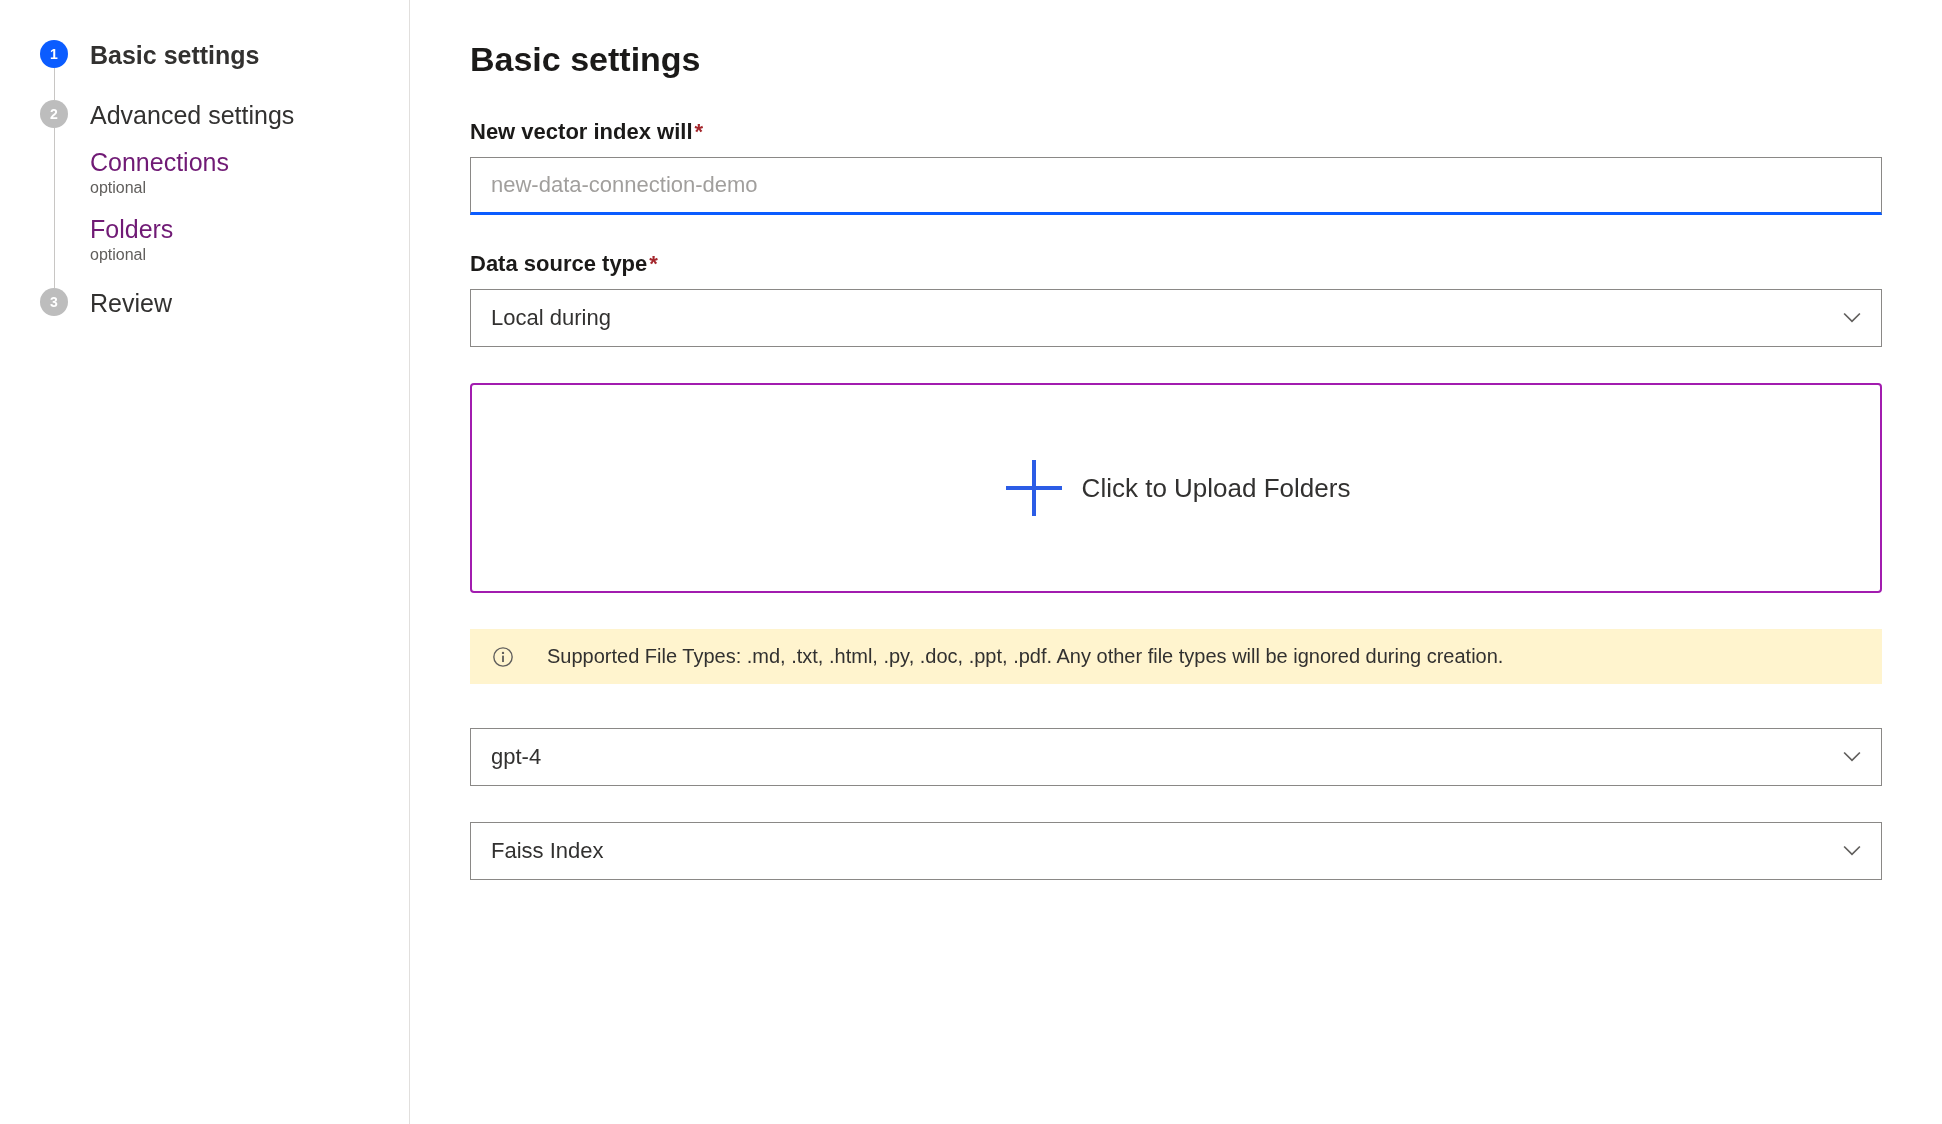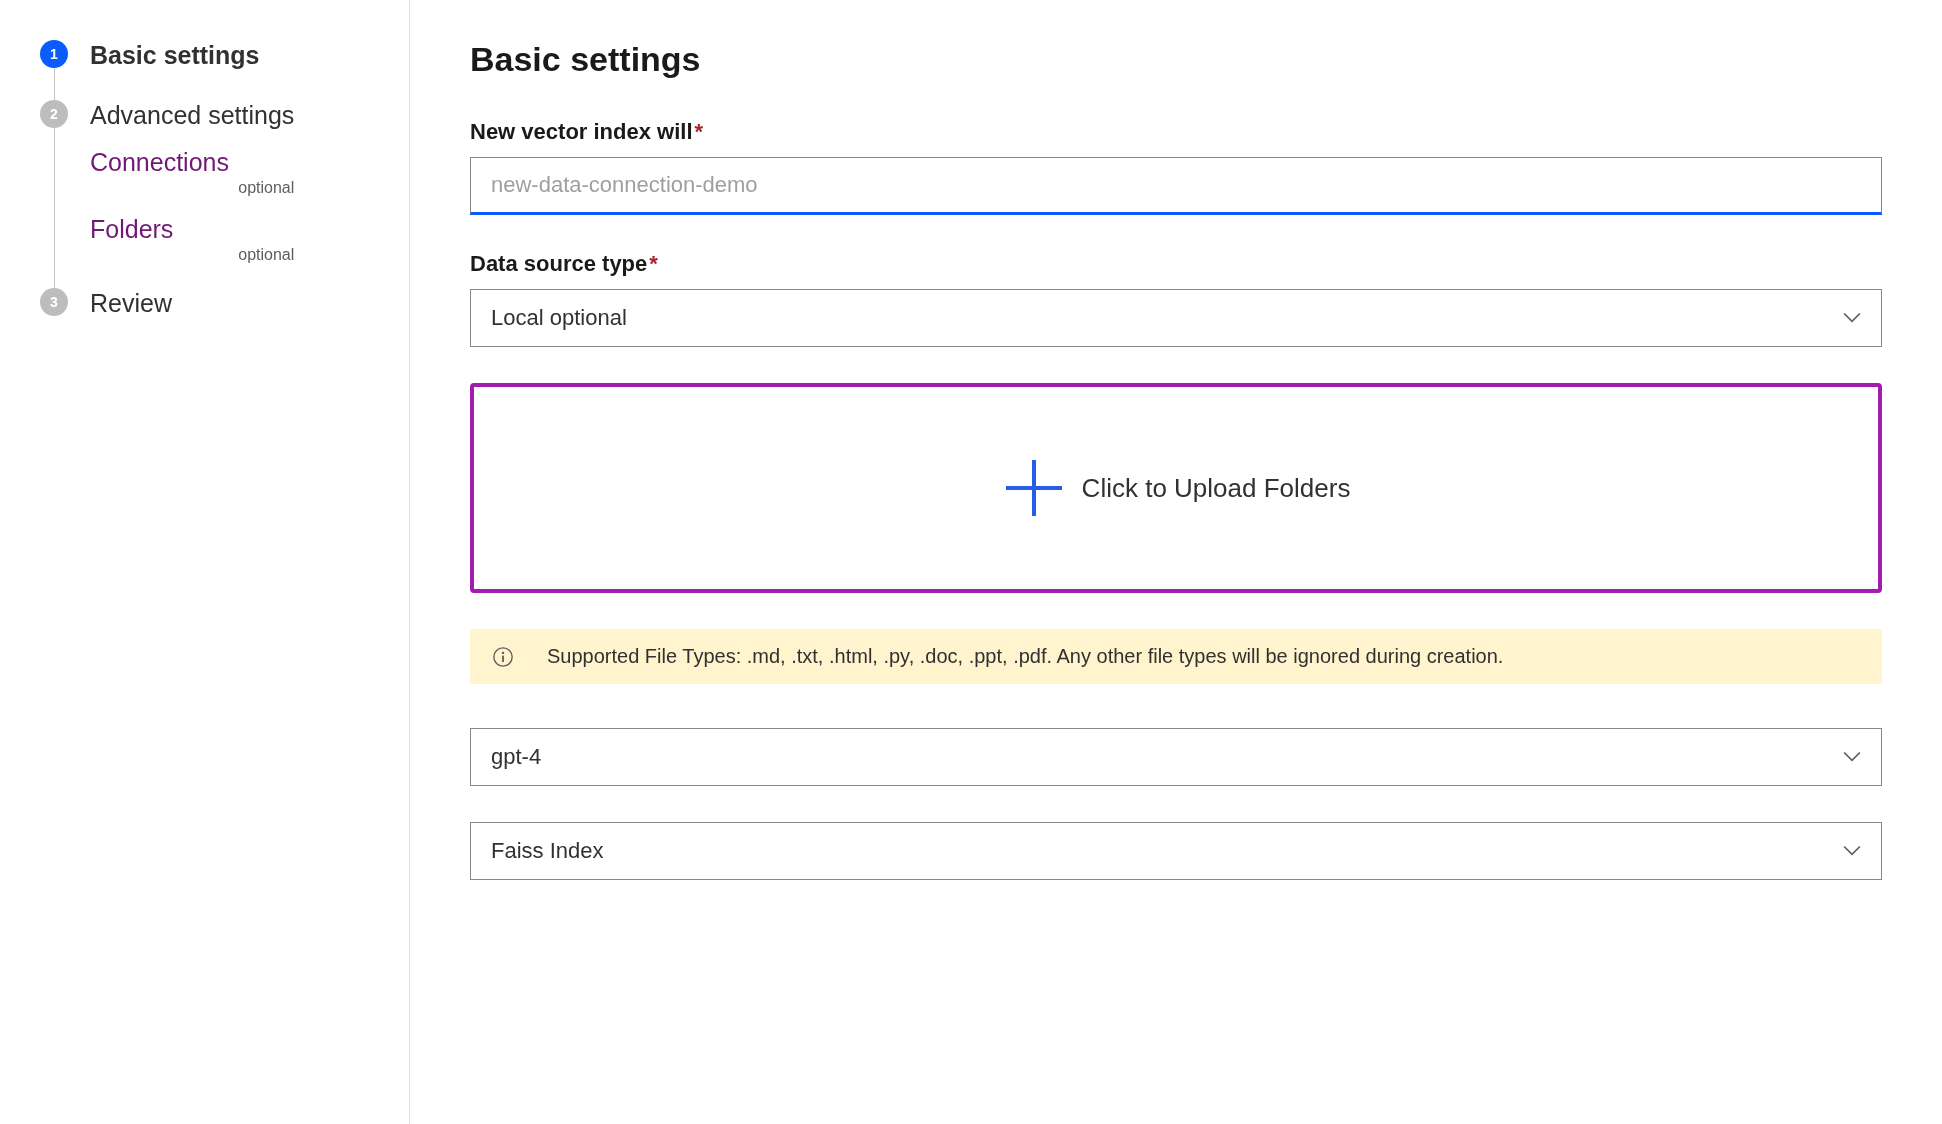--- a/index.html
+++ b/index.html
@@ -42,21 +42,20 @@
   .step-title.active { font-weight: 700; }
   .sub-item {
     font-size: 25px;
     color: #701a75;
     margin-top: 18px;
   }
   .sub-tag {
     font-size: 16px;
     color: #605e5c;
     margin-top: 2px;
-    text-align: right;
   }
   .steps-col {
     display: flex;
     flex-direction: column;
   }
   .step-row {
     display: flex;
     align-items: stretch;
   }
   .marker-col {
@@ -116,21 +115,21 @@
     justify-content: space-between;
     cursor: pointer;
   }
   .chev {
     width: 18px;
     height: 18px;
   }
   .upload-zone {
     width: 100%;
     height: 210px;
-    border: 4px solid #a21caf;
+    border: 2px solid #a21caf;
     border-radius: 4px;
     display: flex;
     align-items: center;
     justify-content: center;
     gap: 16px;
     cursor: pointer;
     margin-bottom: 36px;
   }
   .plus-icon {
     width: 64px;
@@ -211,21 +210,21 @@
       <span>New vector index will</span><span class="req">*</span>
     </div>
     <input type="text" class="text-input" placeholder="new-data-connection-demo" style="">
   </div>
 
   <div class="field">
     <div class="field-label">
       <span>Data source type</span><span class="req">*</span>
     </div>
     <div class="select">
-      <span>Local optional</span>
+      <span>Local during</span>
       <svg class="chev" viewBox="0 0 16 16">
           <path d="M1 4 l7 7 l7 -7" fill="none" stroke="#605e5c" stroke-width="1.5"></path>
         </svg>
     </div>
   </div>
 
   <div class="upload-zone">
     <svg class="plus-icon" viewBox="0 0 64 64">
       <line x1="32" y1="4" x2="32" y2="60" stroke="#2b5ce6" stroke-width="4"></line>
       <line x1="4" y1="32" x2="60" y2="32" stroke="#2b5ce6" stroke-width="4"></line>

